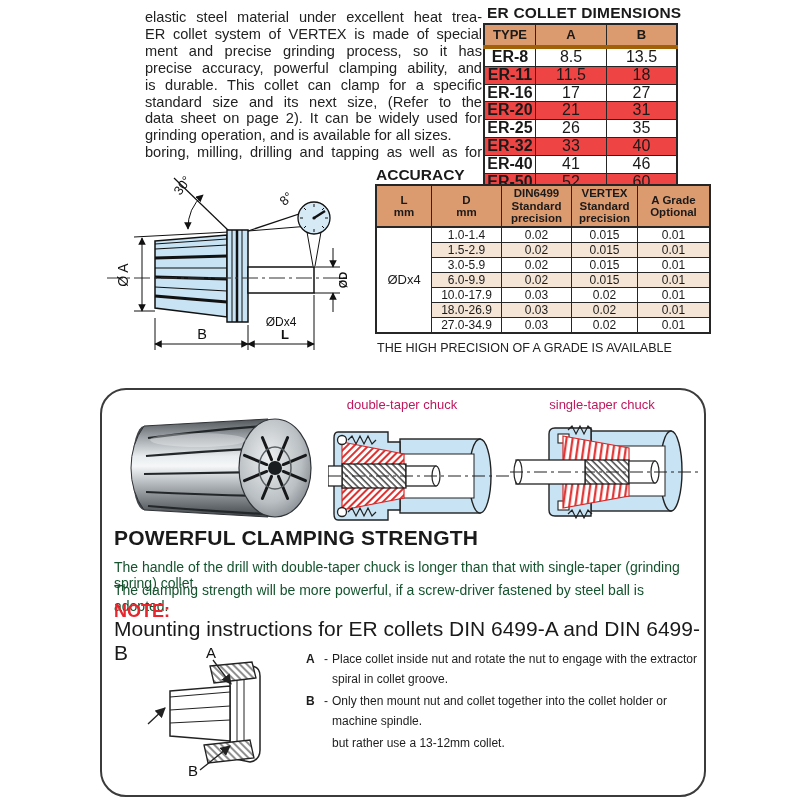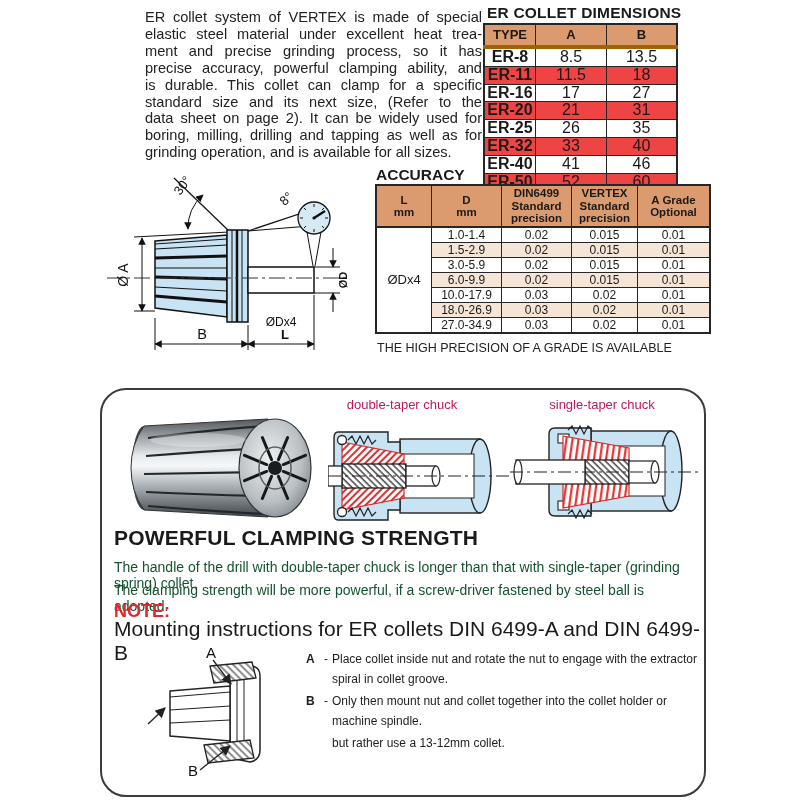--- a/index.html
+++ b/index.html
@@ -50,29 +50,29 @@
   .step .txt{width:372px;}
   .step-note{margin-left:26px;width:372px;}
   svg text{font-family:"Liberation Sans", sans-serif;fill:#111;}
 </style>
 </head>
 <body>
 
 <div class="page">
 
   <div class="intro">
+    <div class="jline">elastic steel material under excellent heat trea-</div>
     <div class="jline">ER collet system of VERTEX is made of special</div>
-    <div class="jline">elastic steel material under excellent heat trea-</div>
     <div class="jline">ment and precise grinding process, so it has</div>
     <div class="jline">precise accuracy, powerful clamping ability, and</div>
     <div class="jline">is durable. This collet can clamp for a specific</div>
     <div class="jline">standard size and its next size, (Refer to the</div>
     <div class="jline">data sheet on page 2). It can be widely used for</div>
+    <div class="jline last">grinding operation, and is available for all sizes.</div>
     <div class="jline">boring, milling, drilling and tapping as well as for</div>
-    <div class="jline last">grinding operation, and is available for all sizes.</div>
   </div>
 
   <div class="dim-title">ER COLLET DIMENSIONS</div>
   <table class="dim-table">
     <thead>
       <tr>
         <th style="width:50px">TYPE</th>
         <th style="width:70px">A</th>
         <th style="width:69px">B</th>
       </tr>

